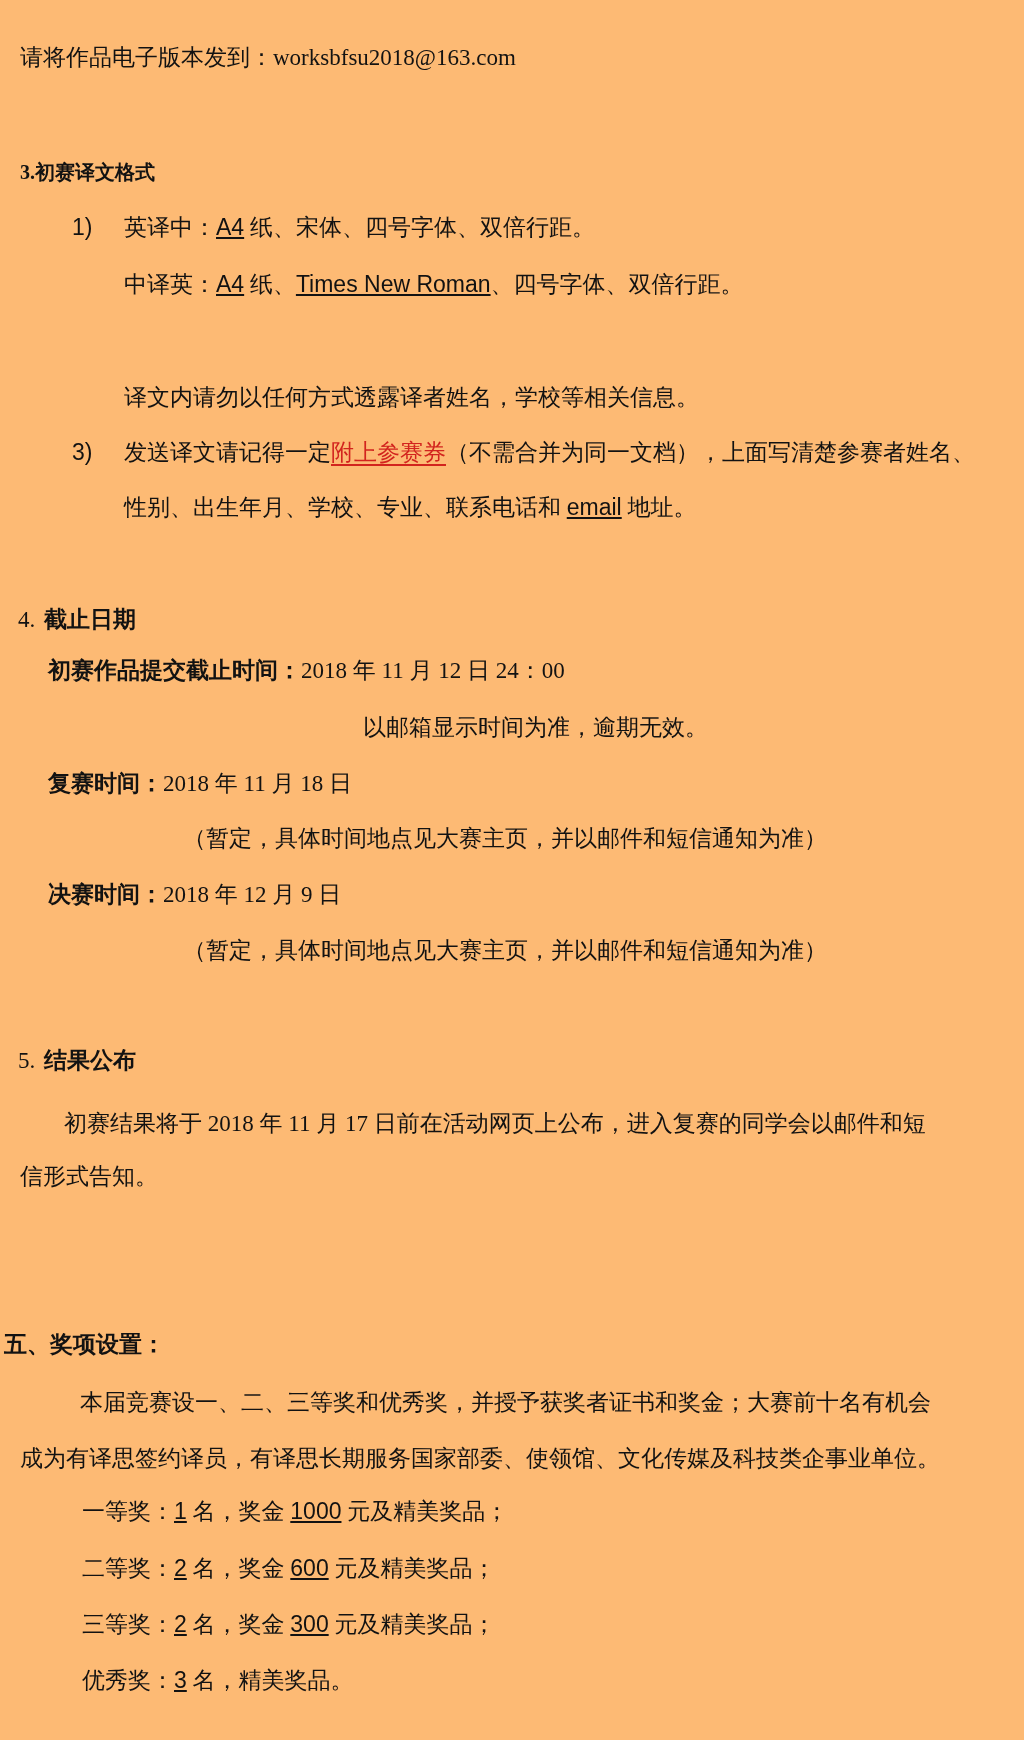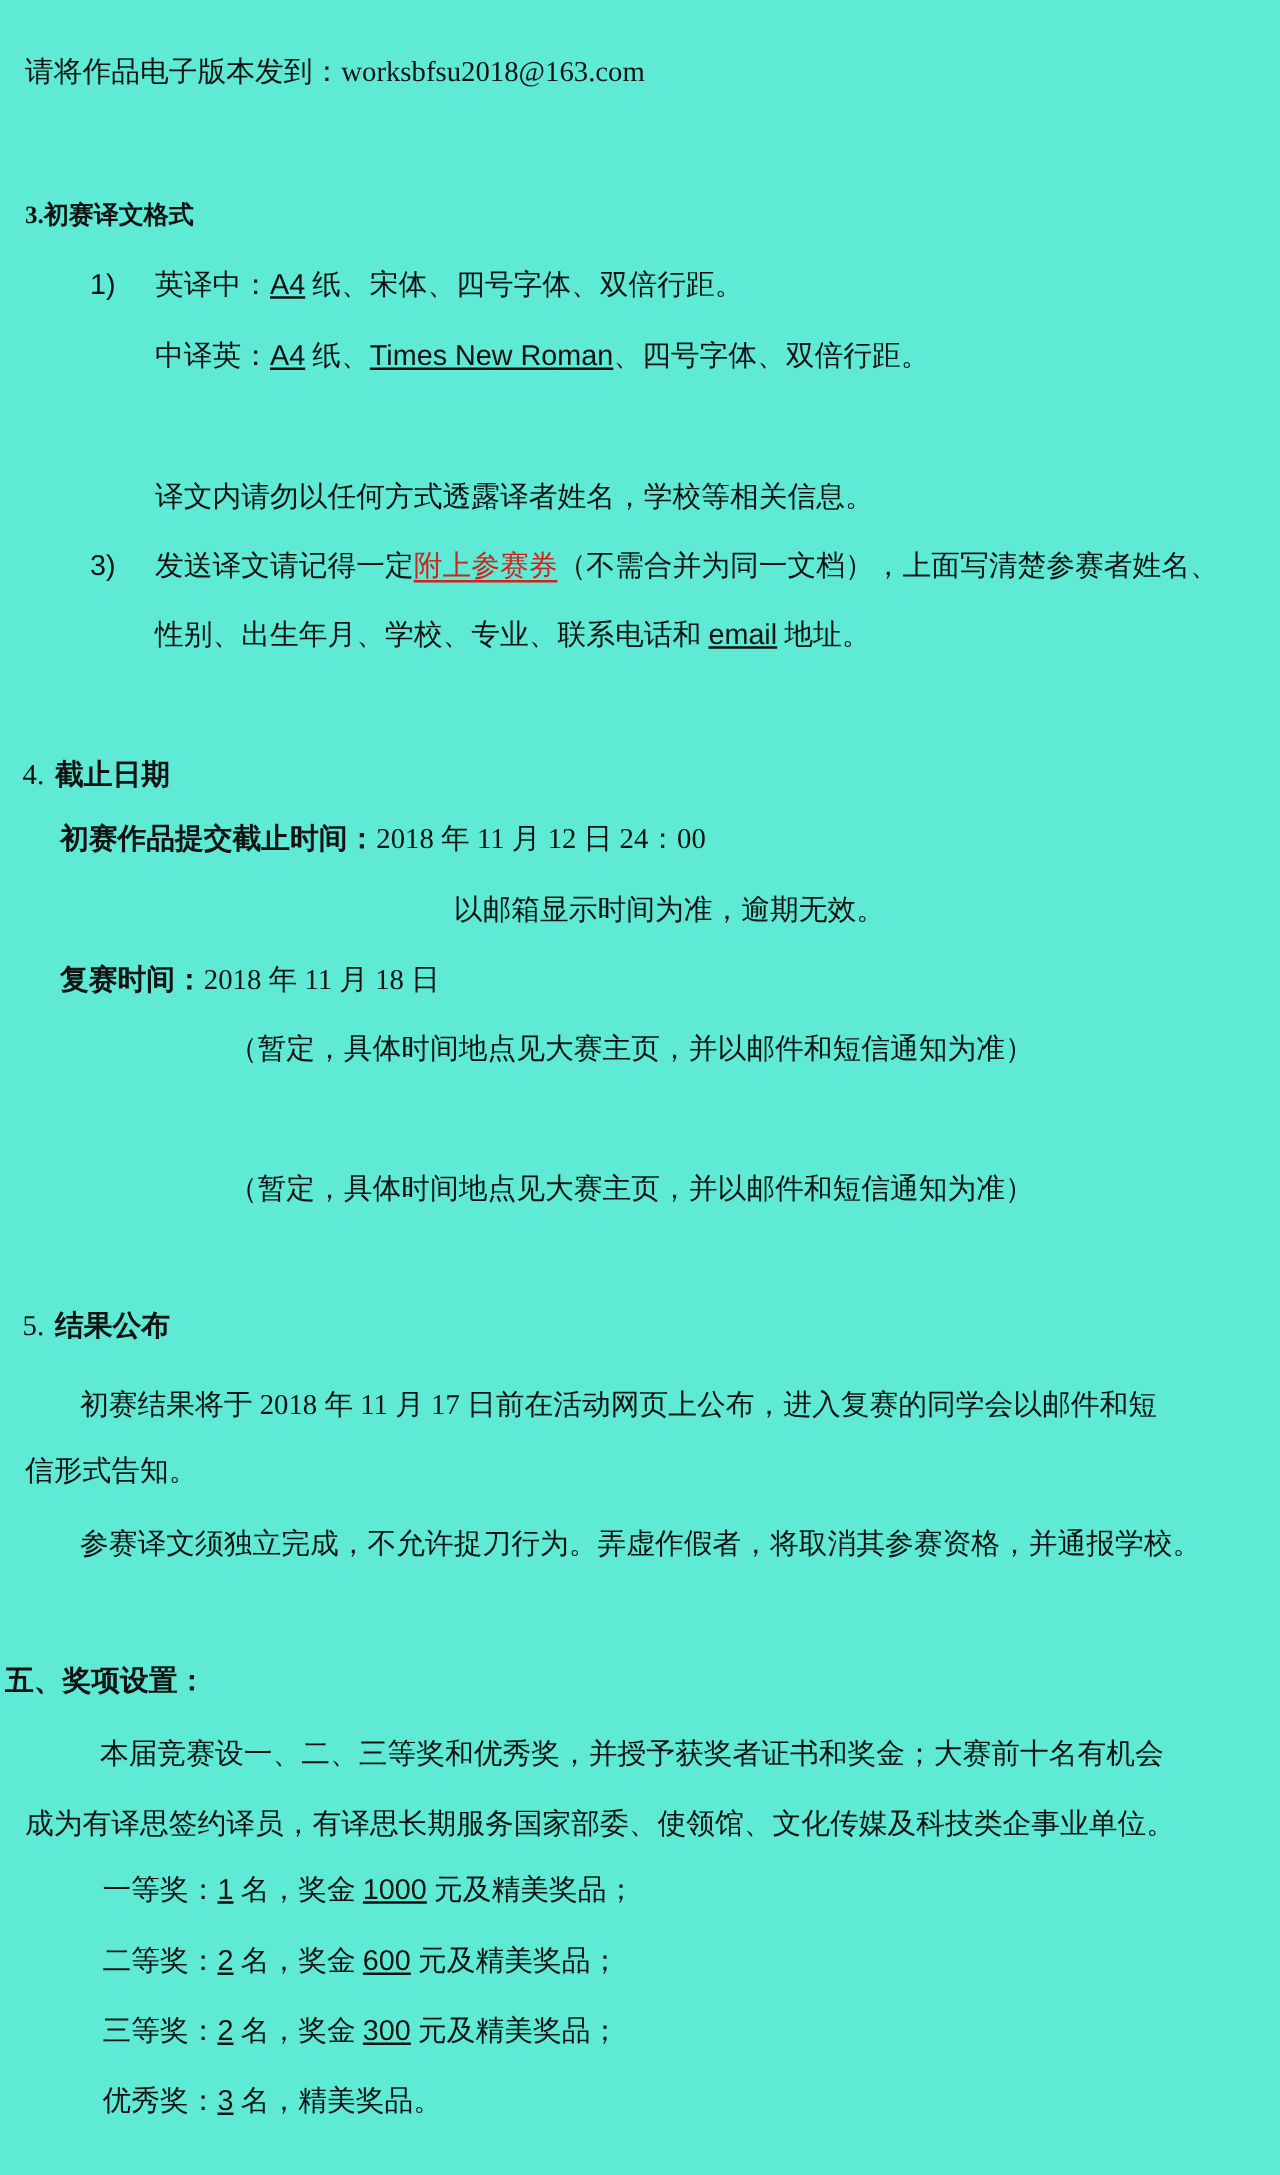--- a/index.html
+++ b/index.html
@@ -1,20 +1,20 @@
 <!DOCTYPE html>
 <html lang="zh"><head>
 <meta charset="utf-8">
 <style>
   html, body { margin: 0; padding: 0; background: #ffffff; }
   .page {
     position: relative;
     width: 1024px;
     height: 1740px;
-    background: #5eead4;
+    background: #fdba74;
     color: #121212;
     font-family: "Liberation Serif", "DejaVu Serif", serif;
     font-size: 23px;
     overflow: hidden;
   }
   .line {
     position: absolute;
     line-height: 31px;
     white-space: nowrap;
   }
@@ -75,30 +75,32 @@
   </div>
 
   <div class="line" style="top:712px; left:363px;">以邮箱显示时间为准，逾期无效。</div>
 
   <div class="line" style="top:768px; left:48px;">
     <span class="bold">复赛时间：</span><span>2018 年 11 月 18 日</span>
   </div>
 
   <div class="line" style="top:823px; left:183px;">（暂定，具体时间地点见大赛主页，并以邮件和短信通知为准）</div>
 
+  <div class="line" style="top:879px; left:48px;">
+    <span class="bold">决赛时间：</span><span>2018 年 12 月 9 日</span>
+  </div>
 
   <div class="line" style="top:935px; left:183px;">（暂定，具体时间地点见大赛主页，并以邮件和短信通知为准）</div>
 
   <div class="line" style="top:1045px; left:18px;">
     <span class="h-num">5.</span><span class="bold">结果公布</span>
   </div>
 
   <div class="line" style="top:1108px; left:64px;text-align:center;">初赛结果将于 2018 年 11 月 17 日前在活动网页上公布，进入复赛的同学会以邮件和短</div>
   <div class="line" style="top:1161px; left:20px;">信形式告知。</div>
-  <div class="line" style="top:1219px; left:64px;">参赛译文须独立完成，不允许捉刀行为。弄虚作假者，将取消其参赛资格，并通报学校。</div>
 
   <div class="line bold" style="top:1329px; left:4px;">五、奖项设置：</div>
 
   <div class="line" style="top:1443px; left:20px;">成为有译思签约译员，有译思长期服务国家部委、使领馆、文化传媒及科技类企事业单位。</div>
   <div class="line" style="top:1387px; left:80px;">本届竞赛设一、二、三等奖和优秀奖，并授予获奖者证书和奖金；大赛前十名有机会</div>
 
   <div class="line" style="top:1496px; left:82px;">
     <span>一等奖：</span><span class="sans">1</span><span> 名，奖金 </span><span class="sans">1000</span><span> 元及精美奖品；</span>
   </div>
 

